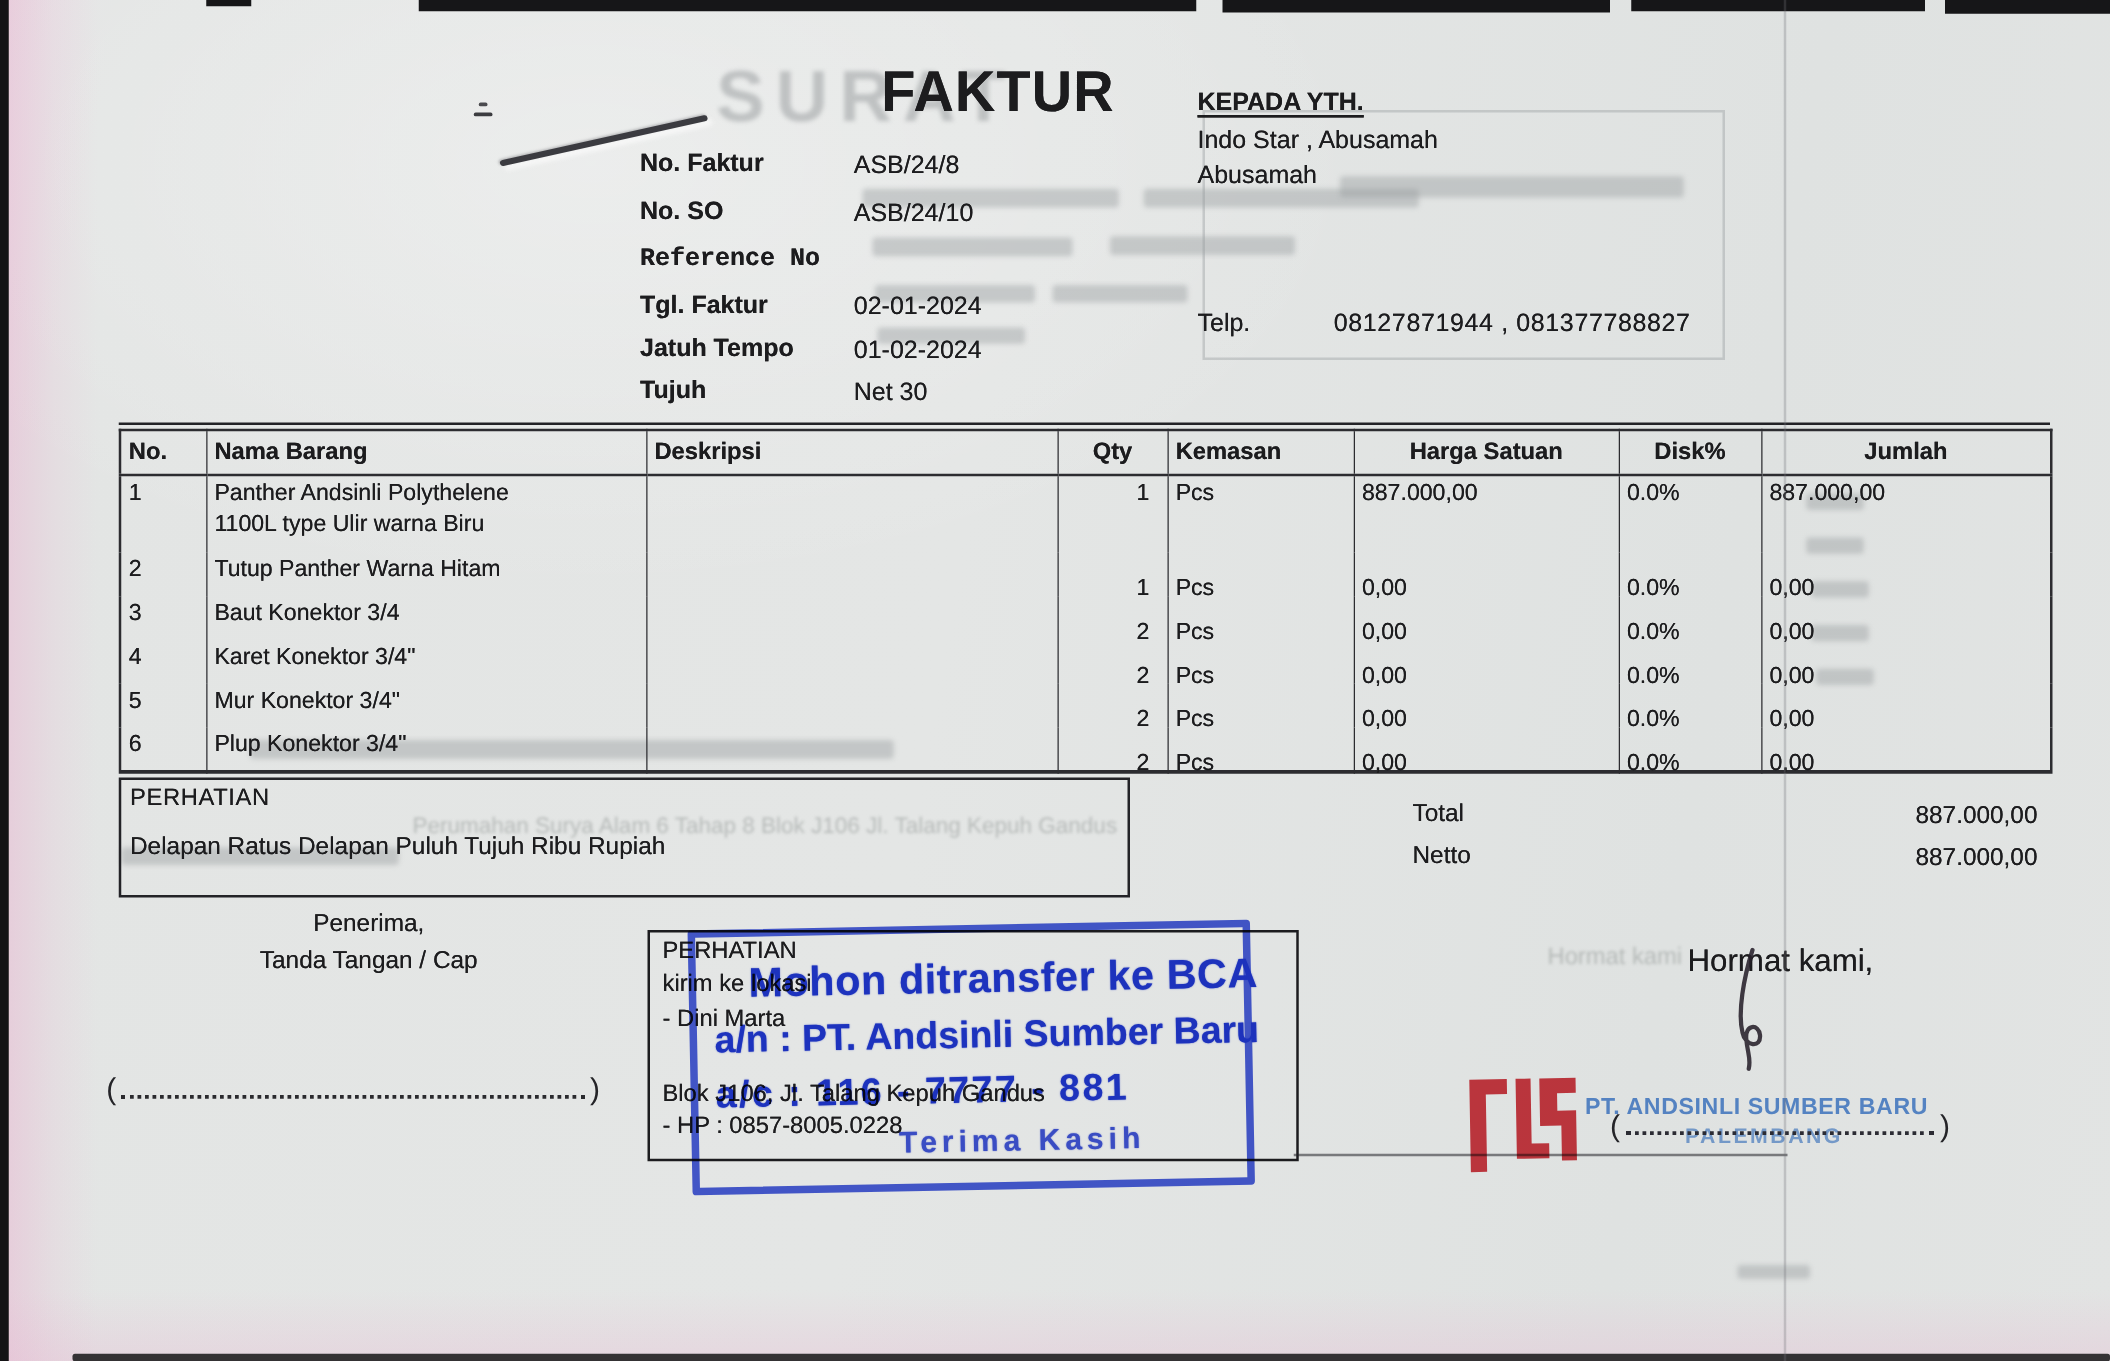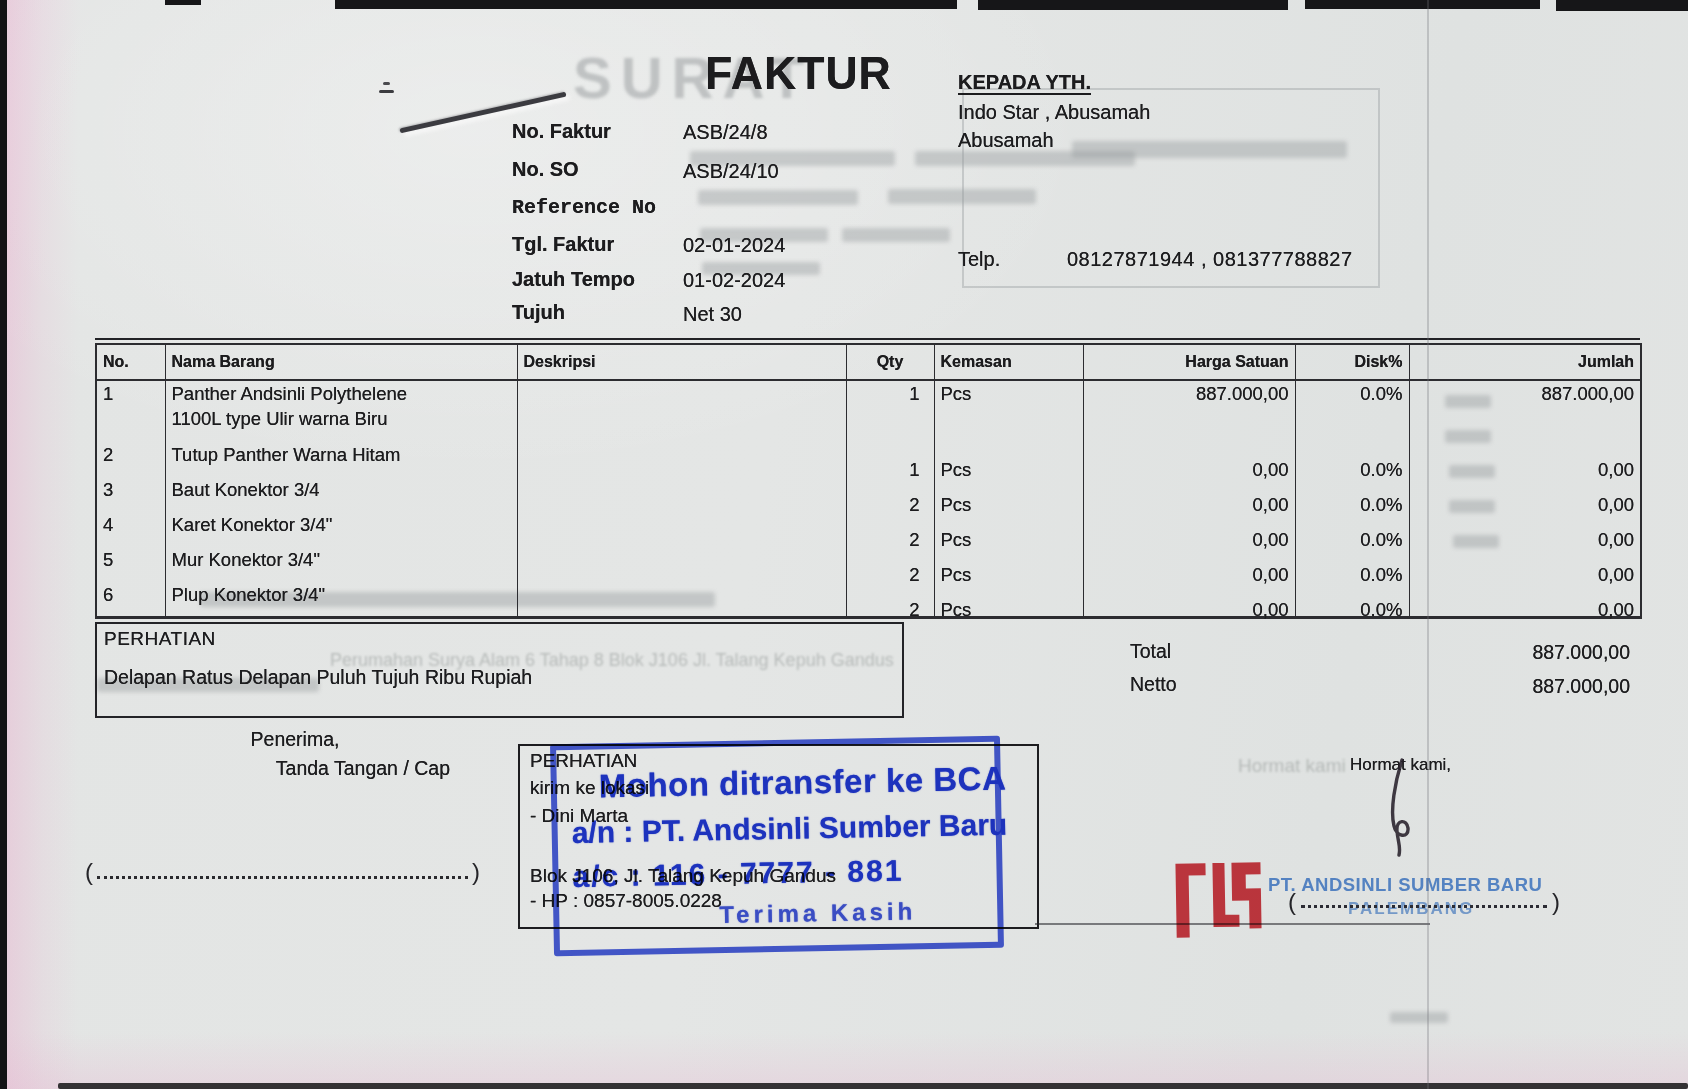--- a/index.html
+++ b/index.html
@@ -35,56 +35,56 @@
   .recip1{left:958px;top:101px;font-size:20px;white-space:nowrap;}
   .recip2{left:958px;top:129px;font-size:20px;white-space:nowrap;}
   .telp-label{left:958px;top:248px;font-size:20px;}
   .telp-value{left:1067px;top:248px;font-size:20px;letter-spacing:0.5px;white-space:nowrap;}
   
   .tablewrap{left:95px;top:343px;width:1545px;}
   .topline{left:95px;top:338px;width:1545px;height:2px;background:#222226;}
   table{border-collapse:collapse;table-layout:fixed;width:1545px;}
   table, td, th{border:1.6px solid #2c2c30;}
   table{border-width:2.5px;border-bottom-width:3px;}
-  thead th{border-bottom-width:2.5px;font-size:16px;font-weight:bold;padding:4px 6px;height:26px;}
+  thead th{border-bottom-width:2.5px;font-size:19px;font-weight:bold;padding:4px 6px;height:26px;}
   tbody td{font-size:18.5px;vertical-align:top;padding:2px 6px;overflow:visible;}
   tbody tr, tbody td{border-top:none;border-bottom:none;}
   tr.r1{height:62px;}
   tr.rn{height:35px;}
-  .al{text-align:left;} .ar{text-align:right;} .ac{text-align:center;}
+  .al{text-align:left;} .ar{} .ac{text-align:center;}
   td.qty{text-align:right;padding-right:14px;}
   tr.shift td.num{transform:translateY(15px);}
   .name2{margin-top:3px;}
   
   .terbox{left:95px;top:622px;width:805px;height:92px;border:2.5px solid #232327;}
   .ter-label{left:104px;top:628px;font-size:19px;letter-spacing:0.5px;}
   .ter-text{left:104px;top:666px;font-size:19.5px;white-space:nowrap;}
   .tot-label{left:1130px;font-size:19.5px;}
   .tot-value{left:1330px;width:300px;text-align:right;font-size:19.5px;}
   
   .penerima1{left:160px;top:728px;width:270px;text-align:center;font-size:19.5px;}
-  .penerima2{left:140px;top:757px;width:310px;text-align:right;font-size:19.5px;}
+  .penerima2{left:140px;top:757px;width:310px;text-align:center;font-size:19.5px;}
   .dotline{left:85px;top:858px;width:395px;display:flex;align-items:flex-end;font-size:24px;}
   .dotline .dots{flex:1;border-bottom:3px dotted #2a2a2e;margin:0 4px 7px 4px;height:1px;}
   .paren{font-size:24px;color:#242428;}
   
   .attn{left:518px;top:744px;width:517px;height:181px;border:2.5px solid #1c1c1f;}
   .attn div{position:absolute;left:10px;font-size:19px;white-space:nowrap;}
   .attn .l0{top:4px;} .attn .l1{top:31px;} .attn .l2{top:59px;}
   .attn .l3{top:93px;} .attn .l4{top:119px;} .attn .l5{top:144px;}
   .attn-ext{left:1035px;top:923px;width:395px;height:2px;background:rgba(35,35,40,0.55);}
   
   .stamp{left:552px;top:740px;width:438px;height:200px;border:6px solid rgba(33,58,214,0.82);border-radius:3px;transform:rotate(-1.1deg);mix-blend-mode:multiply;}
   .stamp div{position:absolute;color:#2038d4;font-weight:bold;white-space:nowrap;text-shadow:0 0 1.2px rgba(32,56,212,0.75);}
   .st1{left:42px;top:18px;font-size:33px;letter-spacing:0.5px;}
   .st2{left:14px;top:66px;font-size:30px;}
   .st3{left:14px;top:110px;font-size:30px;letter-spacing:2px;}
   .st4{left:160px;top:154px;font-size:24px;letter-spacing:4px;opacity:0.85;}
   
-  .hormat{left:1350px;top:755px;font-size:17px;white-space:nowrap;}
+  .hormat{left:1350px;top:755px;font-size:25px;white-space:nowrap;}
   .ghost-hormat{left:1238px;top:755px;font-size:19px;}
   .sigpath{left:1378px;top:758px;}
   .seal{left:1172px;top:853px;mix-blend-mode:multiply;opacity:0.9;transform:rotate(-1deg);}
   .coname{left:1268px;top:874px;font-size:18.5px;font-weight:bold;color:rgba(74,132,214,0.88);letter-spacing:0.5px;white-space:nowrap;mix-blend-mode:multiply;}
   .cocity{left:1348px;top:899px;font-size:17px;font-weight:bold;color:rgba(111,158,221,0.85);letter-spacing:2px;mix-blend-mode:multiply;}
   .dotline2{left:1288px;top:888px;width:272px;display:flex;align-items:flex-end;font-size:26px;}
   .dotline2 .dots{flex:1;border-bottom:3px dotted #2b2b33;margin:0 5px 8px 5px;height:1px;}
 </style>
 </head>
 <body>

